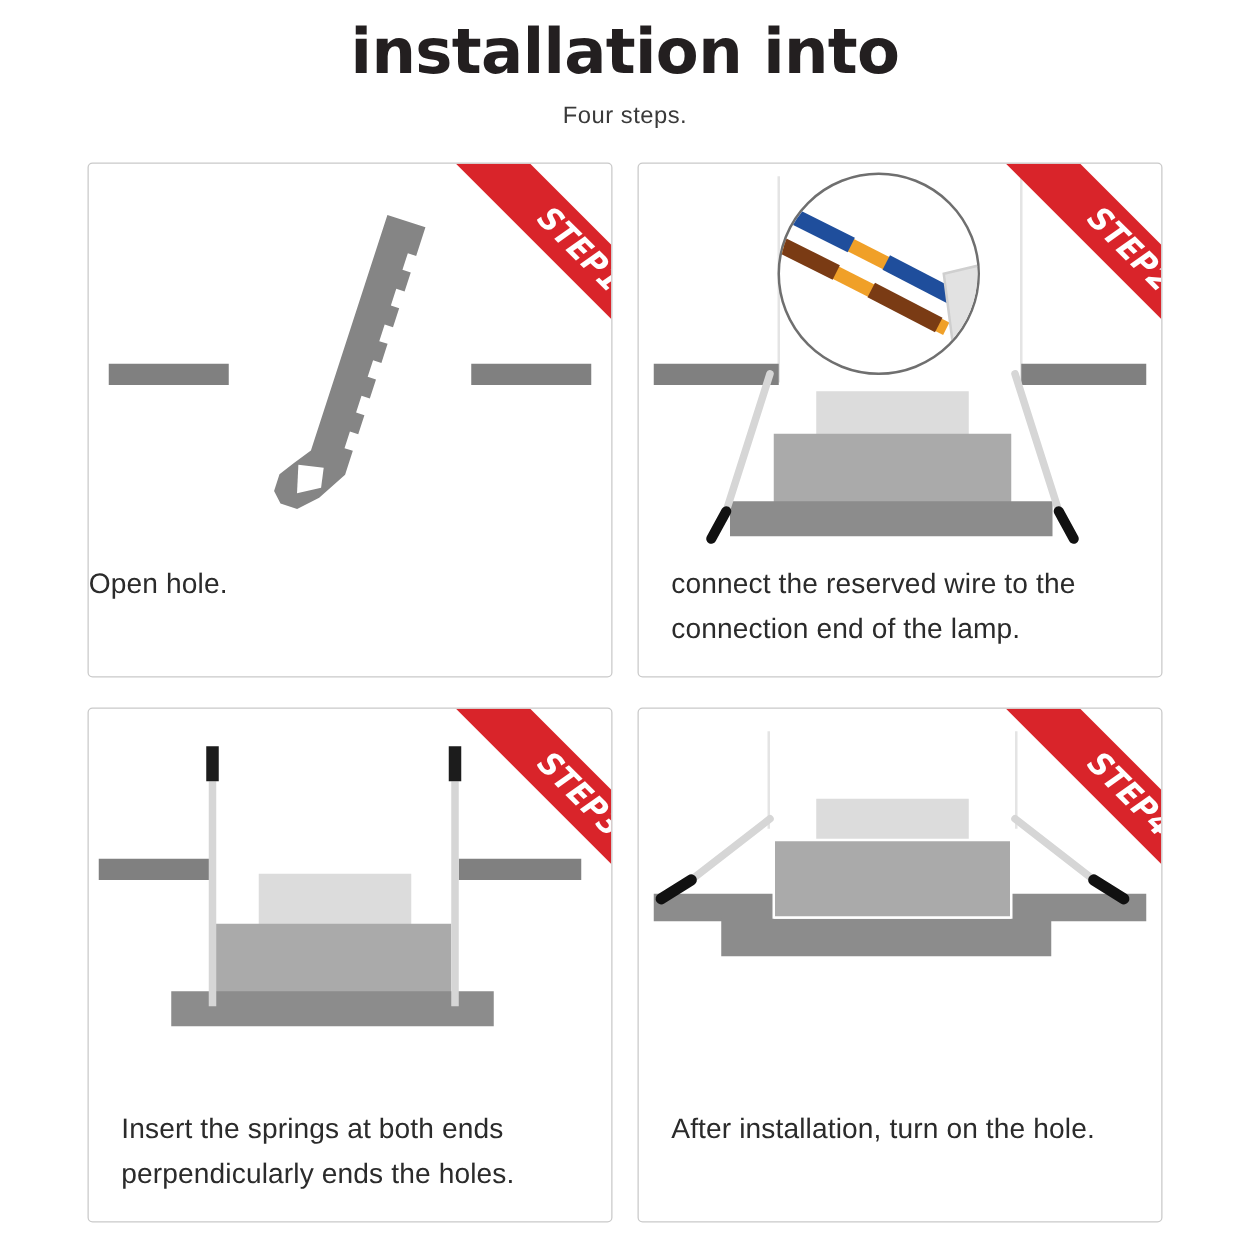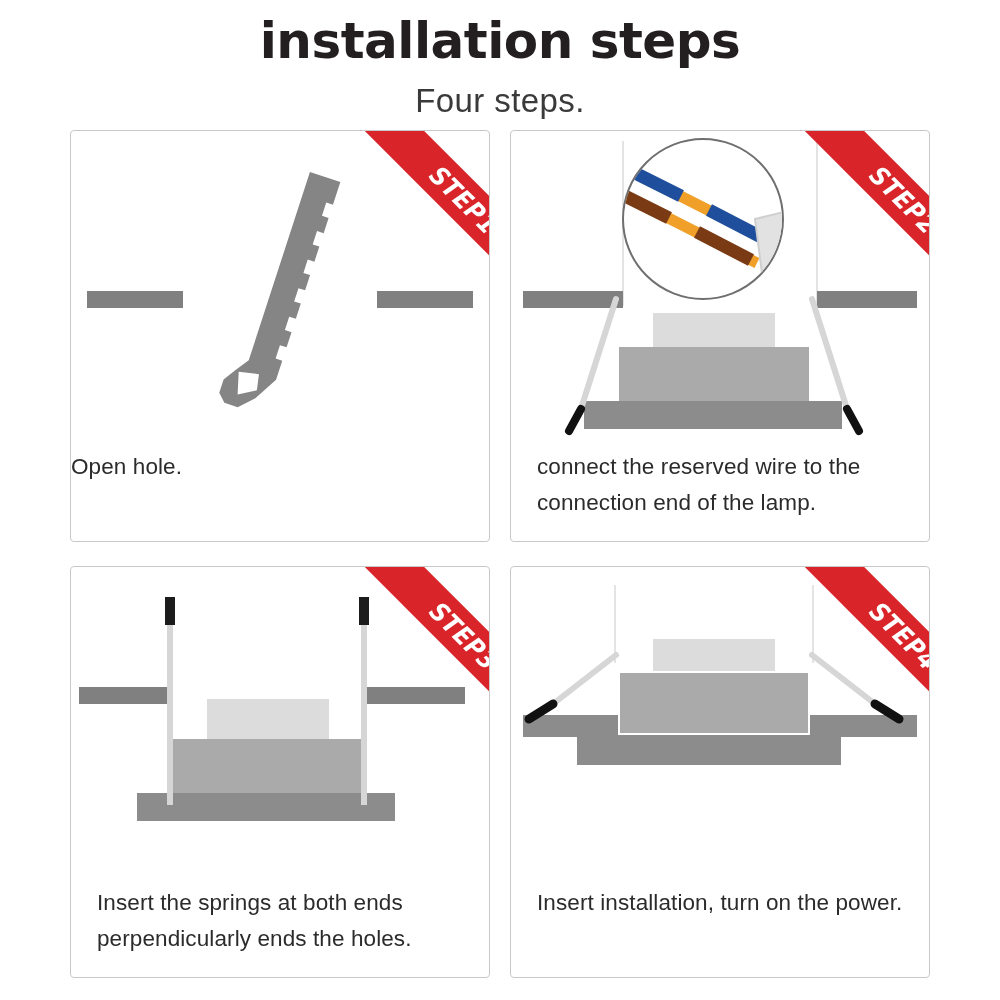--- a/index.html
+++ b/index.html
@@ -28,21 +28,21 @@
     letter-spacing: -0.5px;
     color: #231f20;
     line-height: 1.1;
   }
   .page-subtitle {
     position: absolute;
     left: 0;
     top: 82px;
     width: 1000px;
     text-align: center;
-    font-size: 33px;
+    font-size: 19px;
     font-weight: 400;
     color: #3a3a3a;
     letter-spacing: 0.4px;
   }
 
   
   .steps-grid {
     position: absolute;
     left: 70px;
     top: 130px;
@@ -119,21 +119,21 @@
   }
   .caption.center {
     text-align: left;
     left: 0;
     right: 0;
   }
 </style>
 </head>
 <body>
 
-<div class="page-title">installation steps</div>
+<div class="page-title">installation into</div>
 <div class="page-subtitle">Four steps.</div>
 
 <div class="steps-grid">
 
   <div class="step-card">
     <div class="illus">
       <svg width="418" height="330" viewBox="0 0 418 330" xmlns="http://www.w3.org/2000/svg">
 
         <rect x="16" y="160" width="96" height="17" fill="#808080"></rect>
         <rect x="306" y="160" width="96" height="17" fill="#808080"></rect>
@@ -264,16 +264,16 @@
           <path d="M301,88 L368,140" stroke="#d6d6d6" stroke-width="6" fill="none" stroke-linecap="round"></path>
           <path d="M364,137 L388,152" stroke="#111111" stroke-width="9" fill="none" stroke-linecap="round"></path>
         </g>
       </svg>
     </div>
     <div class="ribbon">
       <div class="ribbon-band">
         <span class="ribbon-label">STEP4</span>
       </div>
     </div>
-    <div class="caption">Insert installation, turn on the power.</div>
+    <div class="caption">After installation, turn on the hole.</div>
   </div>
 
 </div>
 
 </body></html>

